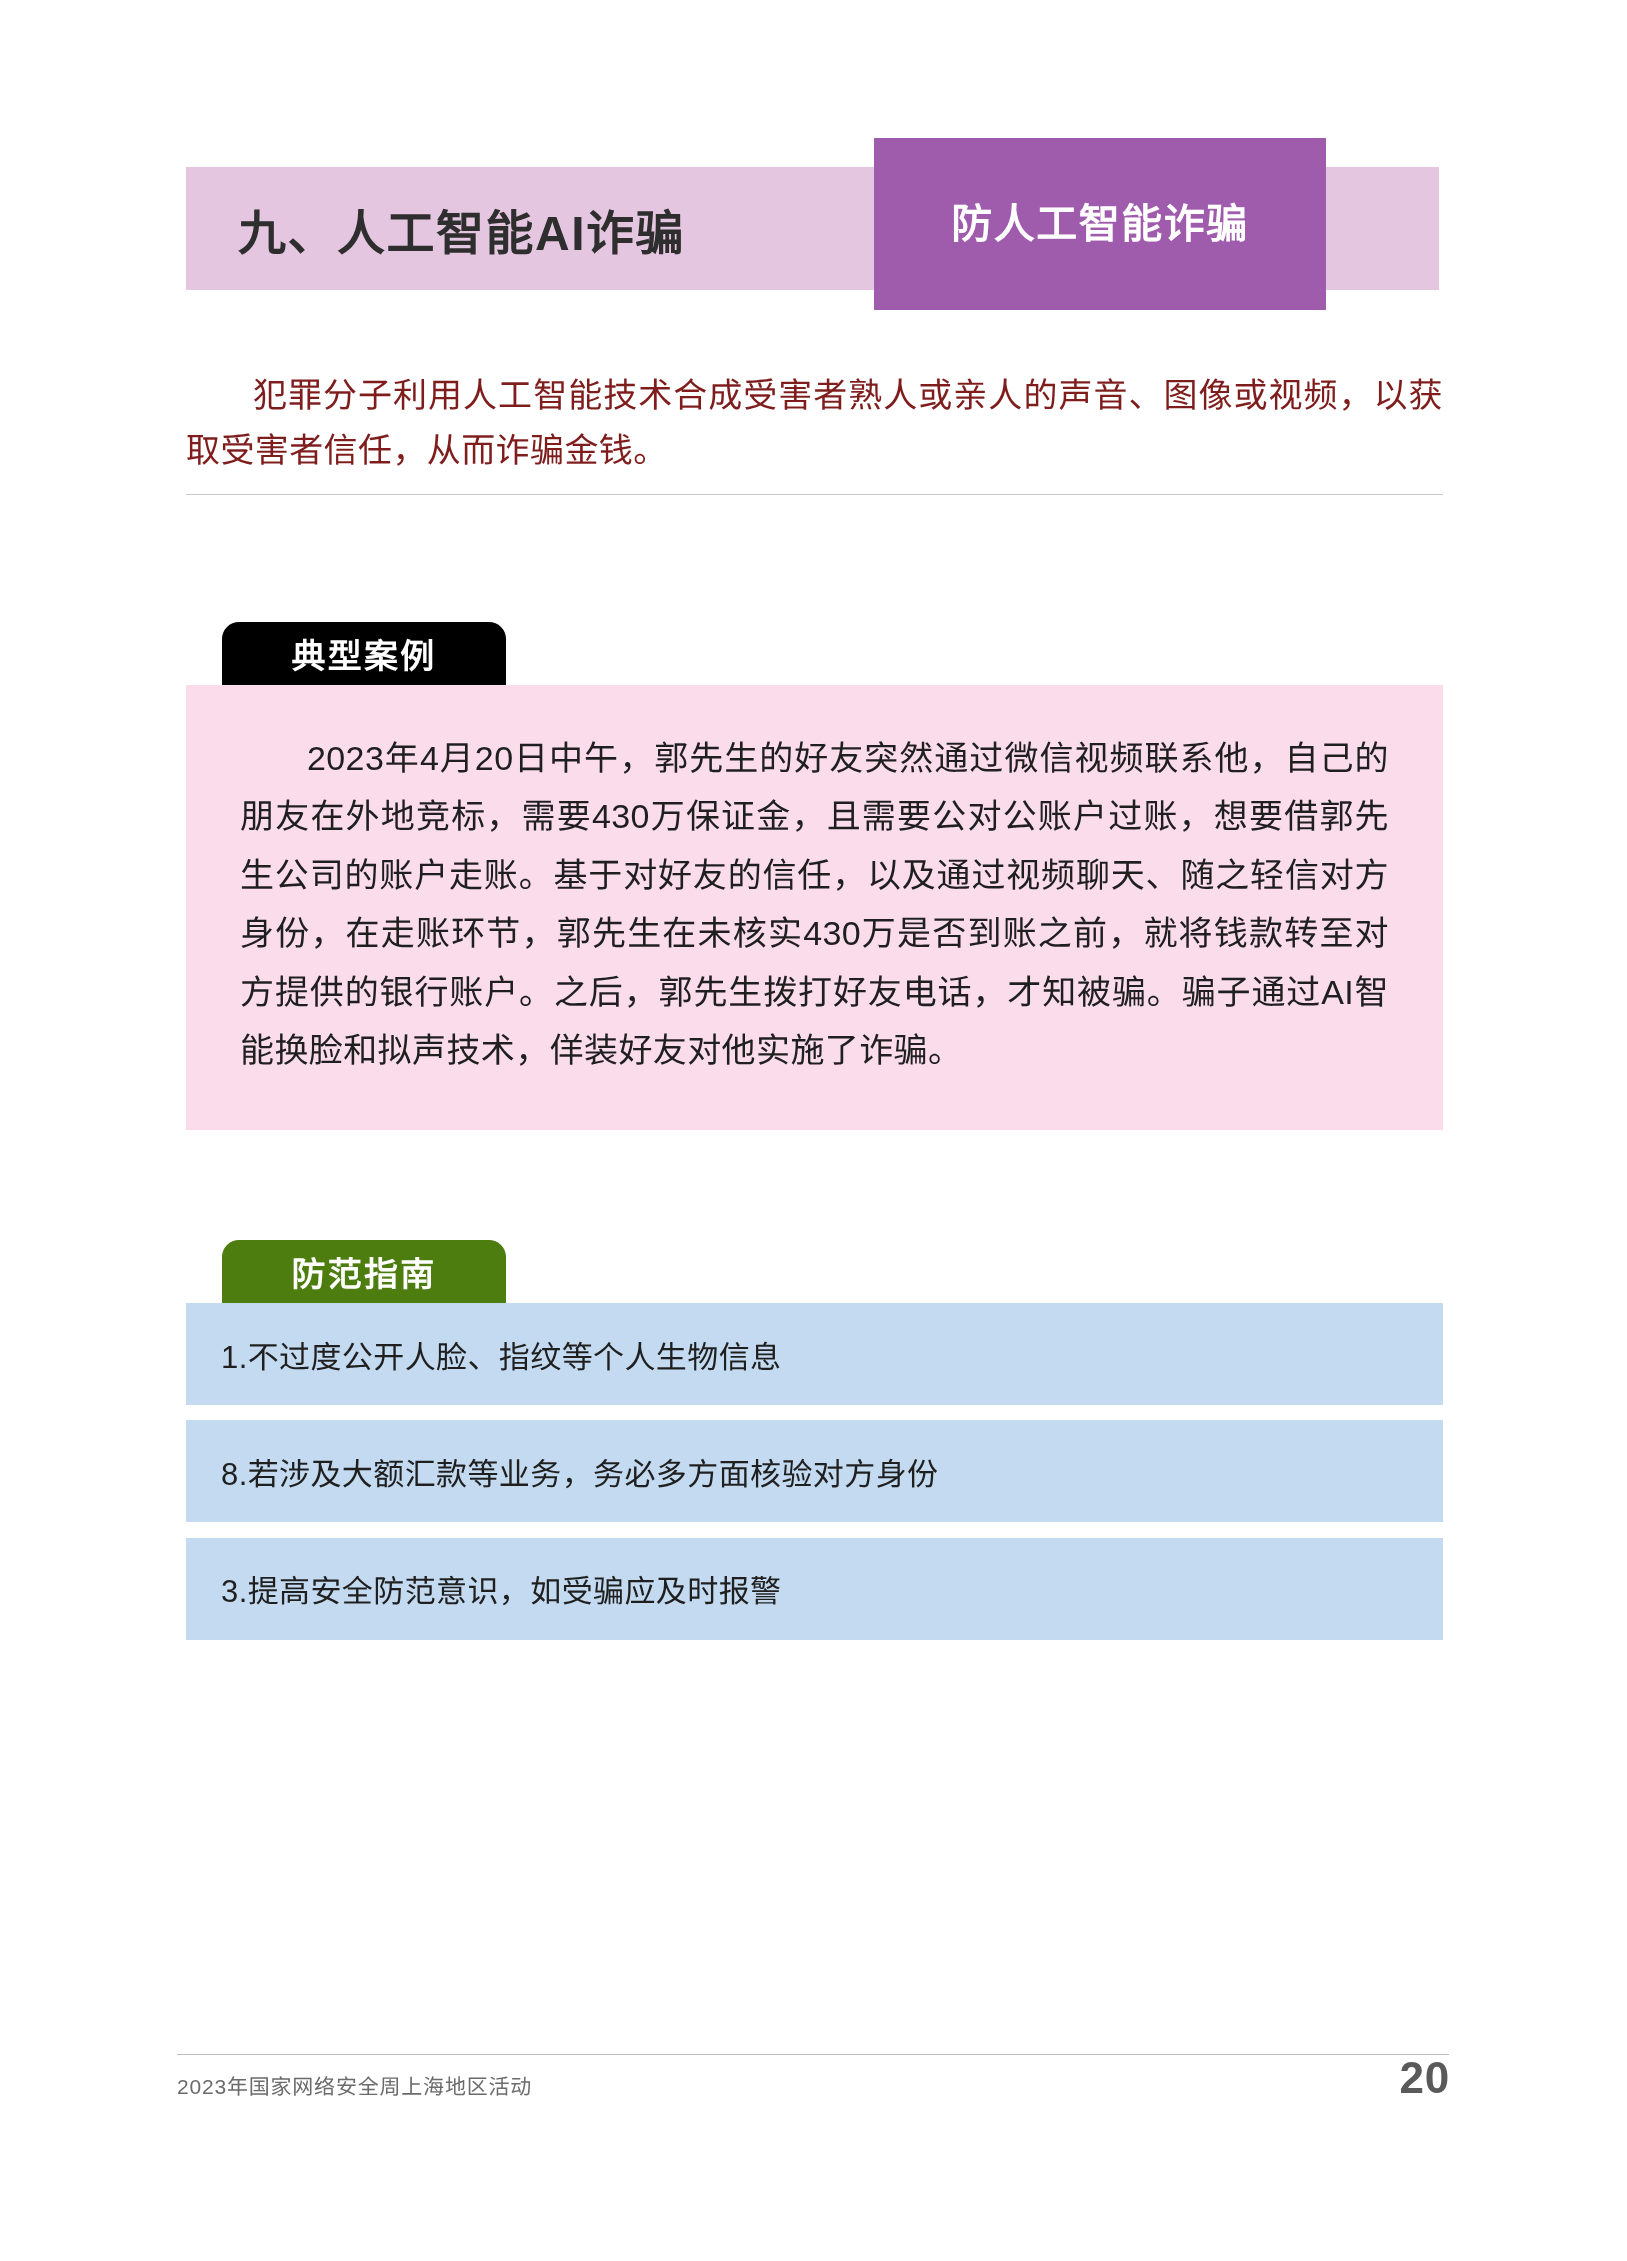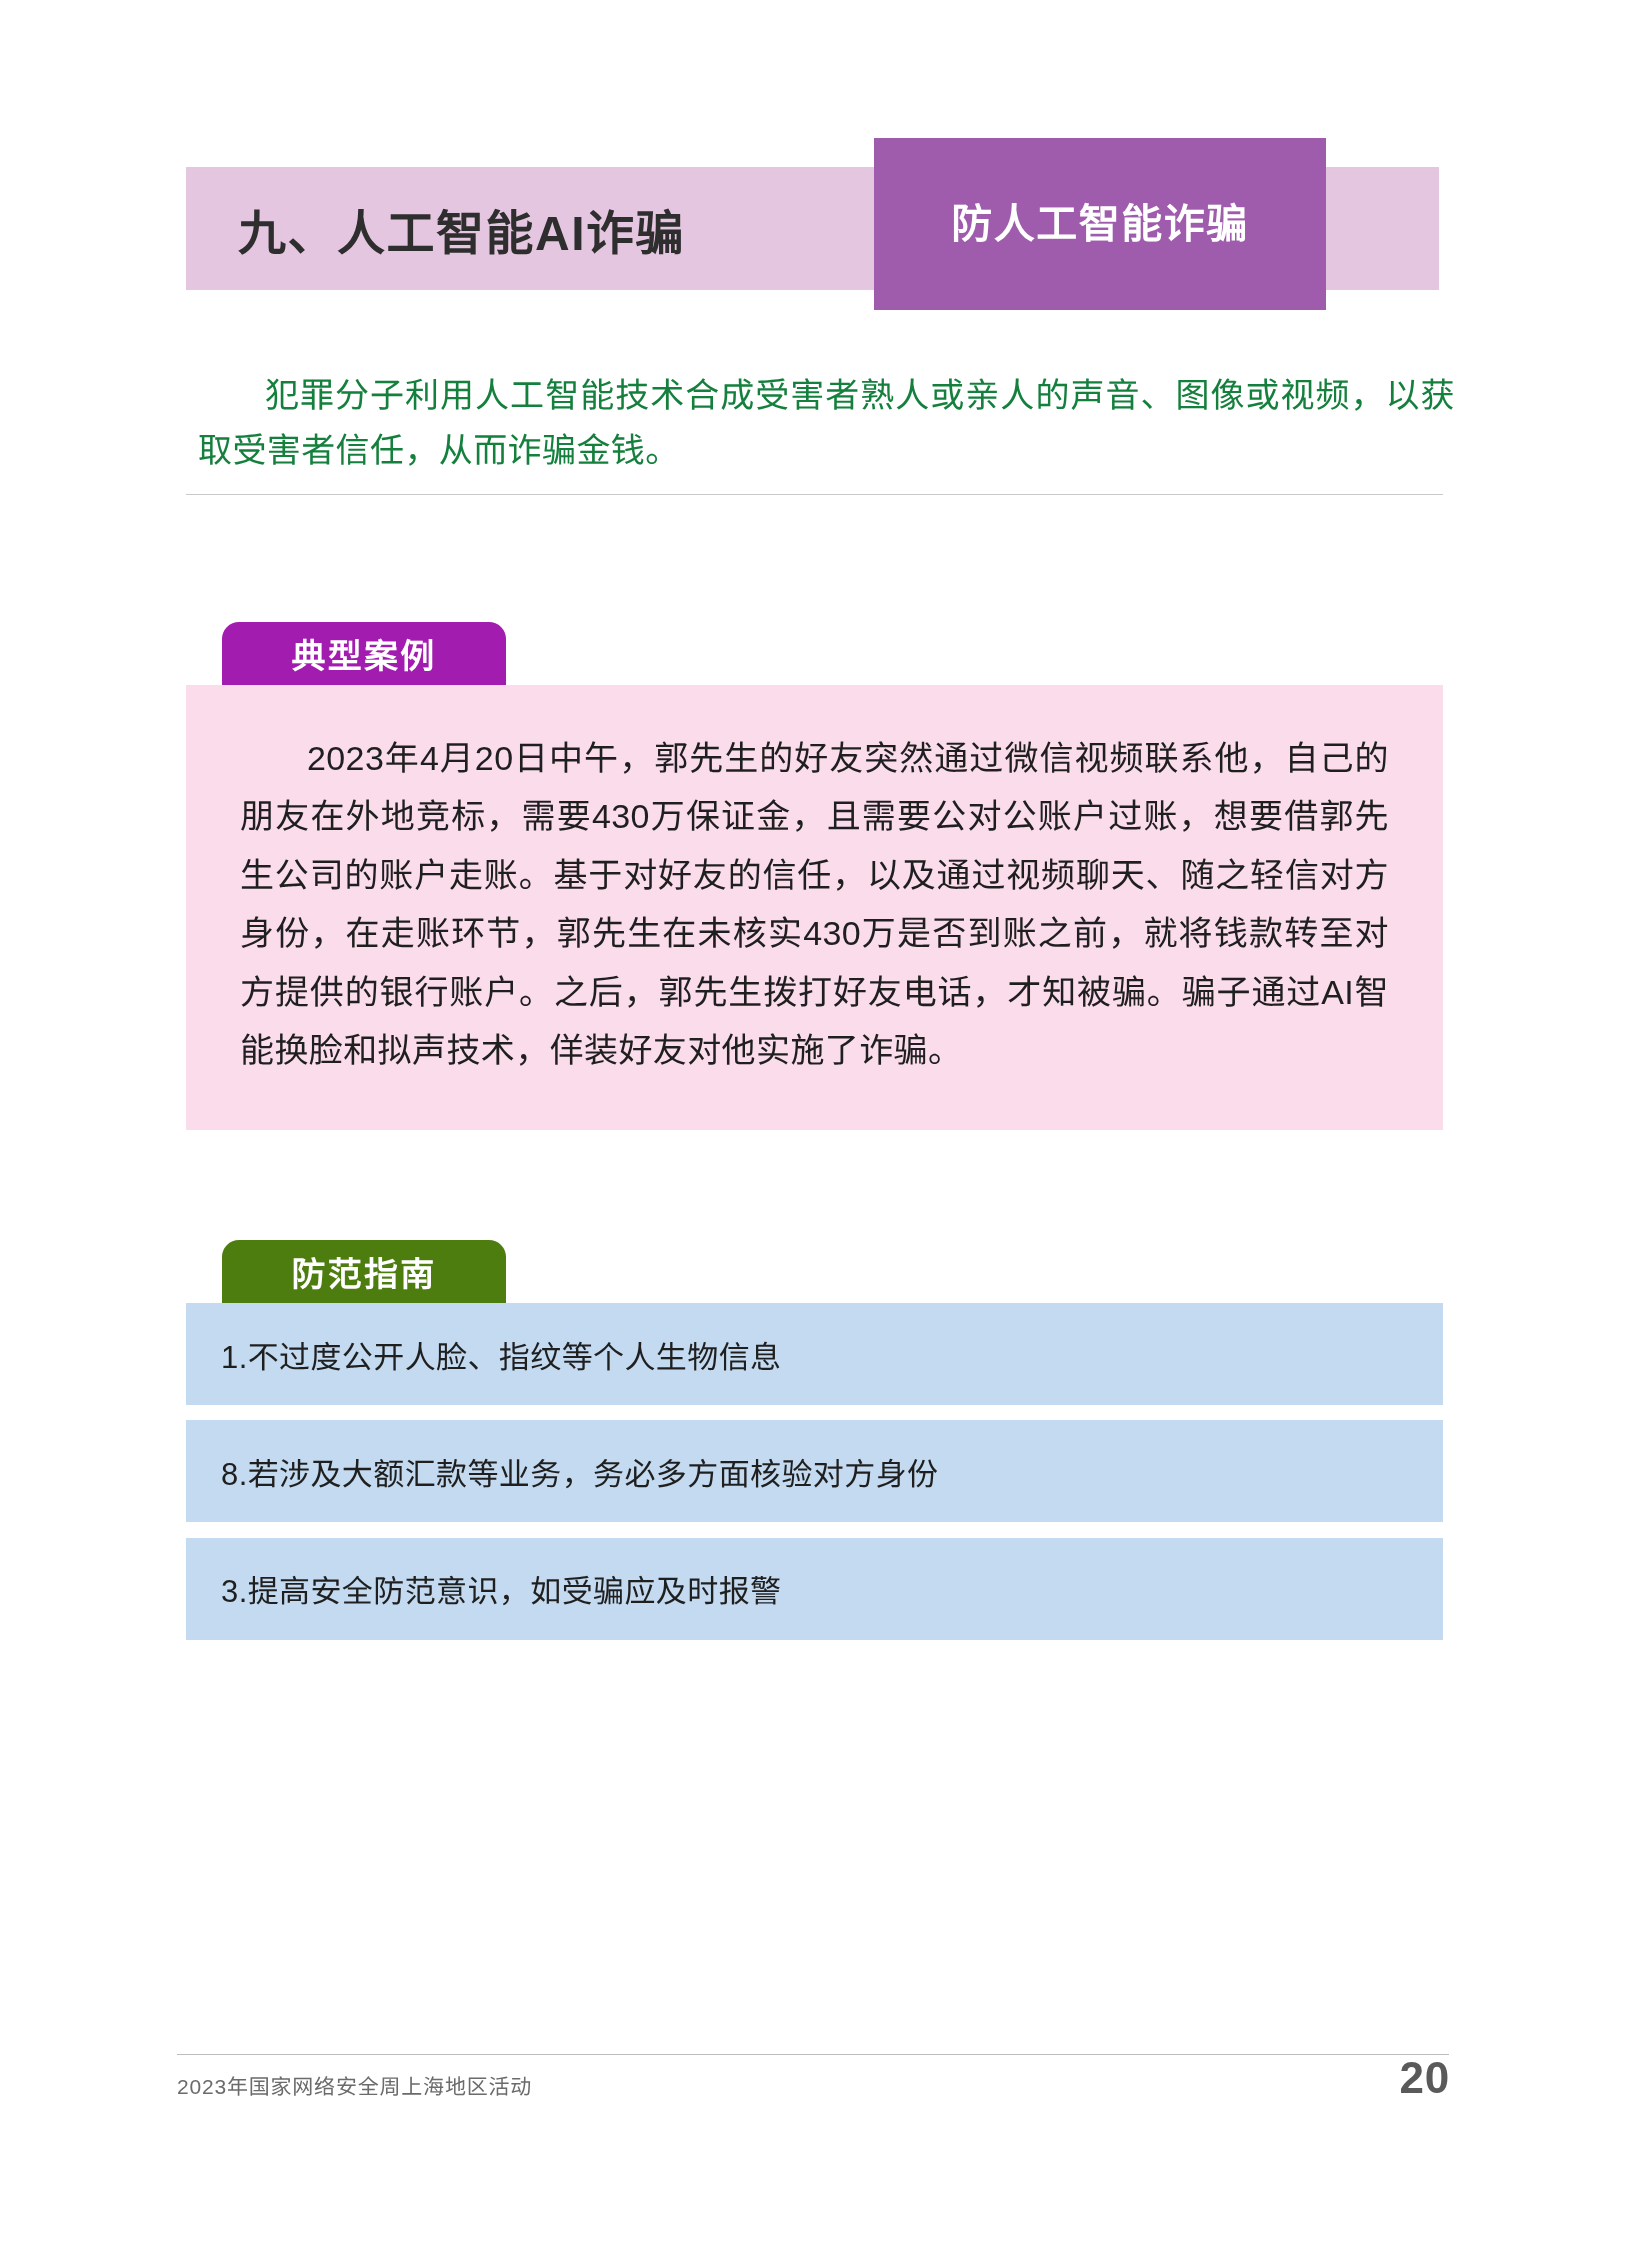--- a/index.html
+++ b/index.html
@@ -72,26 +72,26 @@
     font-size: 41px;
     font-weight: bold;
     letter-spacing: 1.5px;
     line-height: 1.22;
     white-space: nowrap;
   }
 
   
   .intro {
     position: absolute;
-    left: 198px;
+    left: 186px;
     top: 368px;
     width: 1257px;
     font-size: 34px;
     line-height: 1.62;
-    color: #15803d;
+    color: #7f1d1d;
     text-align: justify;
     text-indent: 67px;
     letter-spacing: 0.4px;
   }
 
   .intro-rule {
     position: absolute;
     left: 186px;
     top: 494px;
     width: 1257px;
@@ -109,21 +109,21 @@
     font-size: 34px;
     font-weight: bold;
     letter-spacing: 2.3px;
   }
 
   .case-tab {
     left: 222px;
     top: 622px;
     width: 284px;
     height: 63px;
-    background: #a21caf;
+    background: #000000;
   }
 
   .case-body {
     position: absolute;
     left: 186px;
     top: 685px;
     width: 1257px;
     min-height: 445px;
     background: #fadceb;
     box-sizing: border-box;

